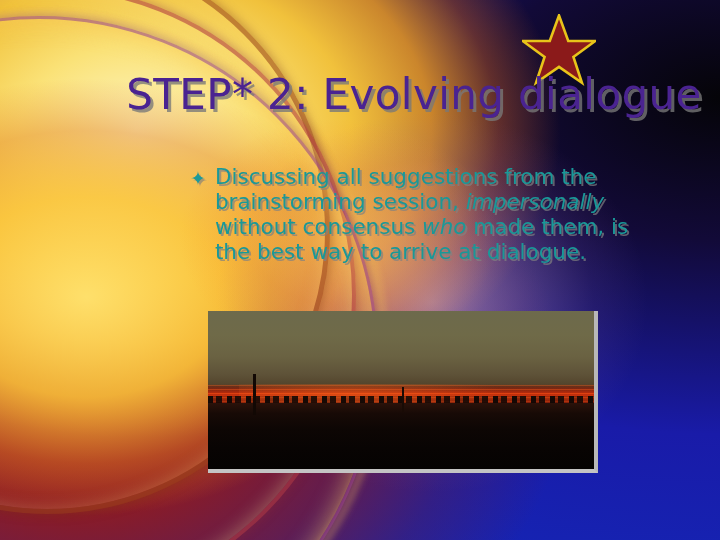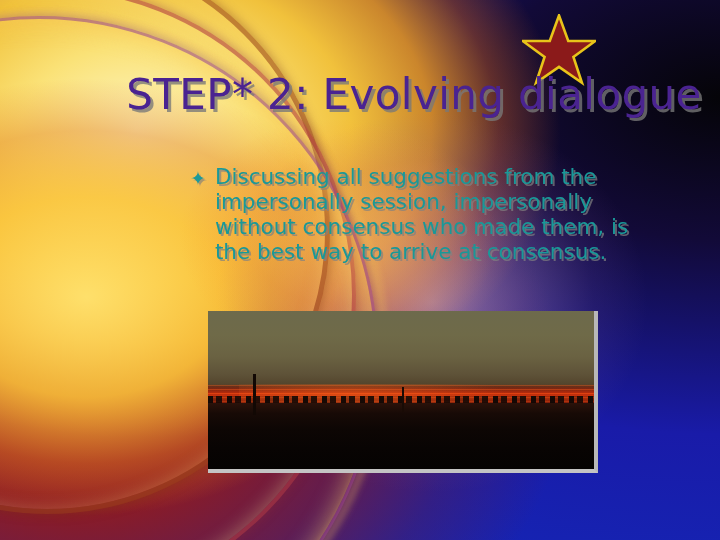--- a/index.html
+++ b/index.html
@@ -142,20 +142,21 @@
     text-shadow: 2px 2px 0 rgba(125,125,125,0.62);
   }
   #body-text {
     flex: 1 1 auto;
     font-size: 21.5px;
     line-height: 25px;
     color: #1a9898;
     text-shadow: 2px 2px 0 rgba(130,130,130,0.70);
   }
   #body-text .it {
+    font-style: italic;
   }
 
   
   #photo-frame {
     position: absolute;
     left: 208px;
     top: 311px;
     width: 390px;
     height: 162px;
     border-right: 4px solid #b8b8b8;
@@ -281,21 +282,21 @@
   <div class="ring" id="ring-inner"></div>
 
   <svg id="star" viewBox="0 0 100 100">
     <polygon points="50,2 62.5,36.5 99,36.5 69.5,58 81,93 50,71.5 19,93 30.5,58 1,36.5 37.5,36.5" fill="#8b1a1a" stroke="#e8c41a" stroke-width="3.5" stroke-linejoin="miter"></polygon>
   </svg>
 
   <div id="title">STEP* 2: Evolving dialogue</div>
 
   <div id="body-block">
     <span id="bullet-icon">✦</span>
-    <div id="body-text"><span>Discussing all suggestions from the impersonally session, </span><span class="it">impersonally</span><span> without consensus </span><span class="it">who</span><span> made them, is the best way to arrive at consensus.</span></div>
+    <div id="body-text"><span>Discussing all suggestions from the brainstorming session, </span><span class="it">impersonally</span><span> without consensus </span><span class="it">who</span><span> made them, is the best way to arrive at dialogue.</span></div>
   </div>
 
   <div id="photo-frame">
     <div id="photo">
       <div class="ph" id="ph-sky"></div>
       <div class="ph" id="ph-horizon"></div>
       <div class="ph" id="ph-streaks"></div>
       <div id="ph-glow"></div>
       <div class="ph" id="ph-skyline"></div>
       <div class="ph" id="ph-ground"></div>

